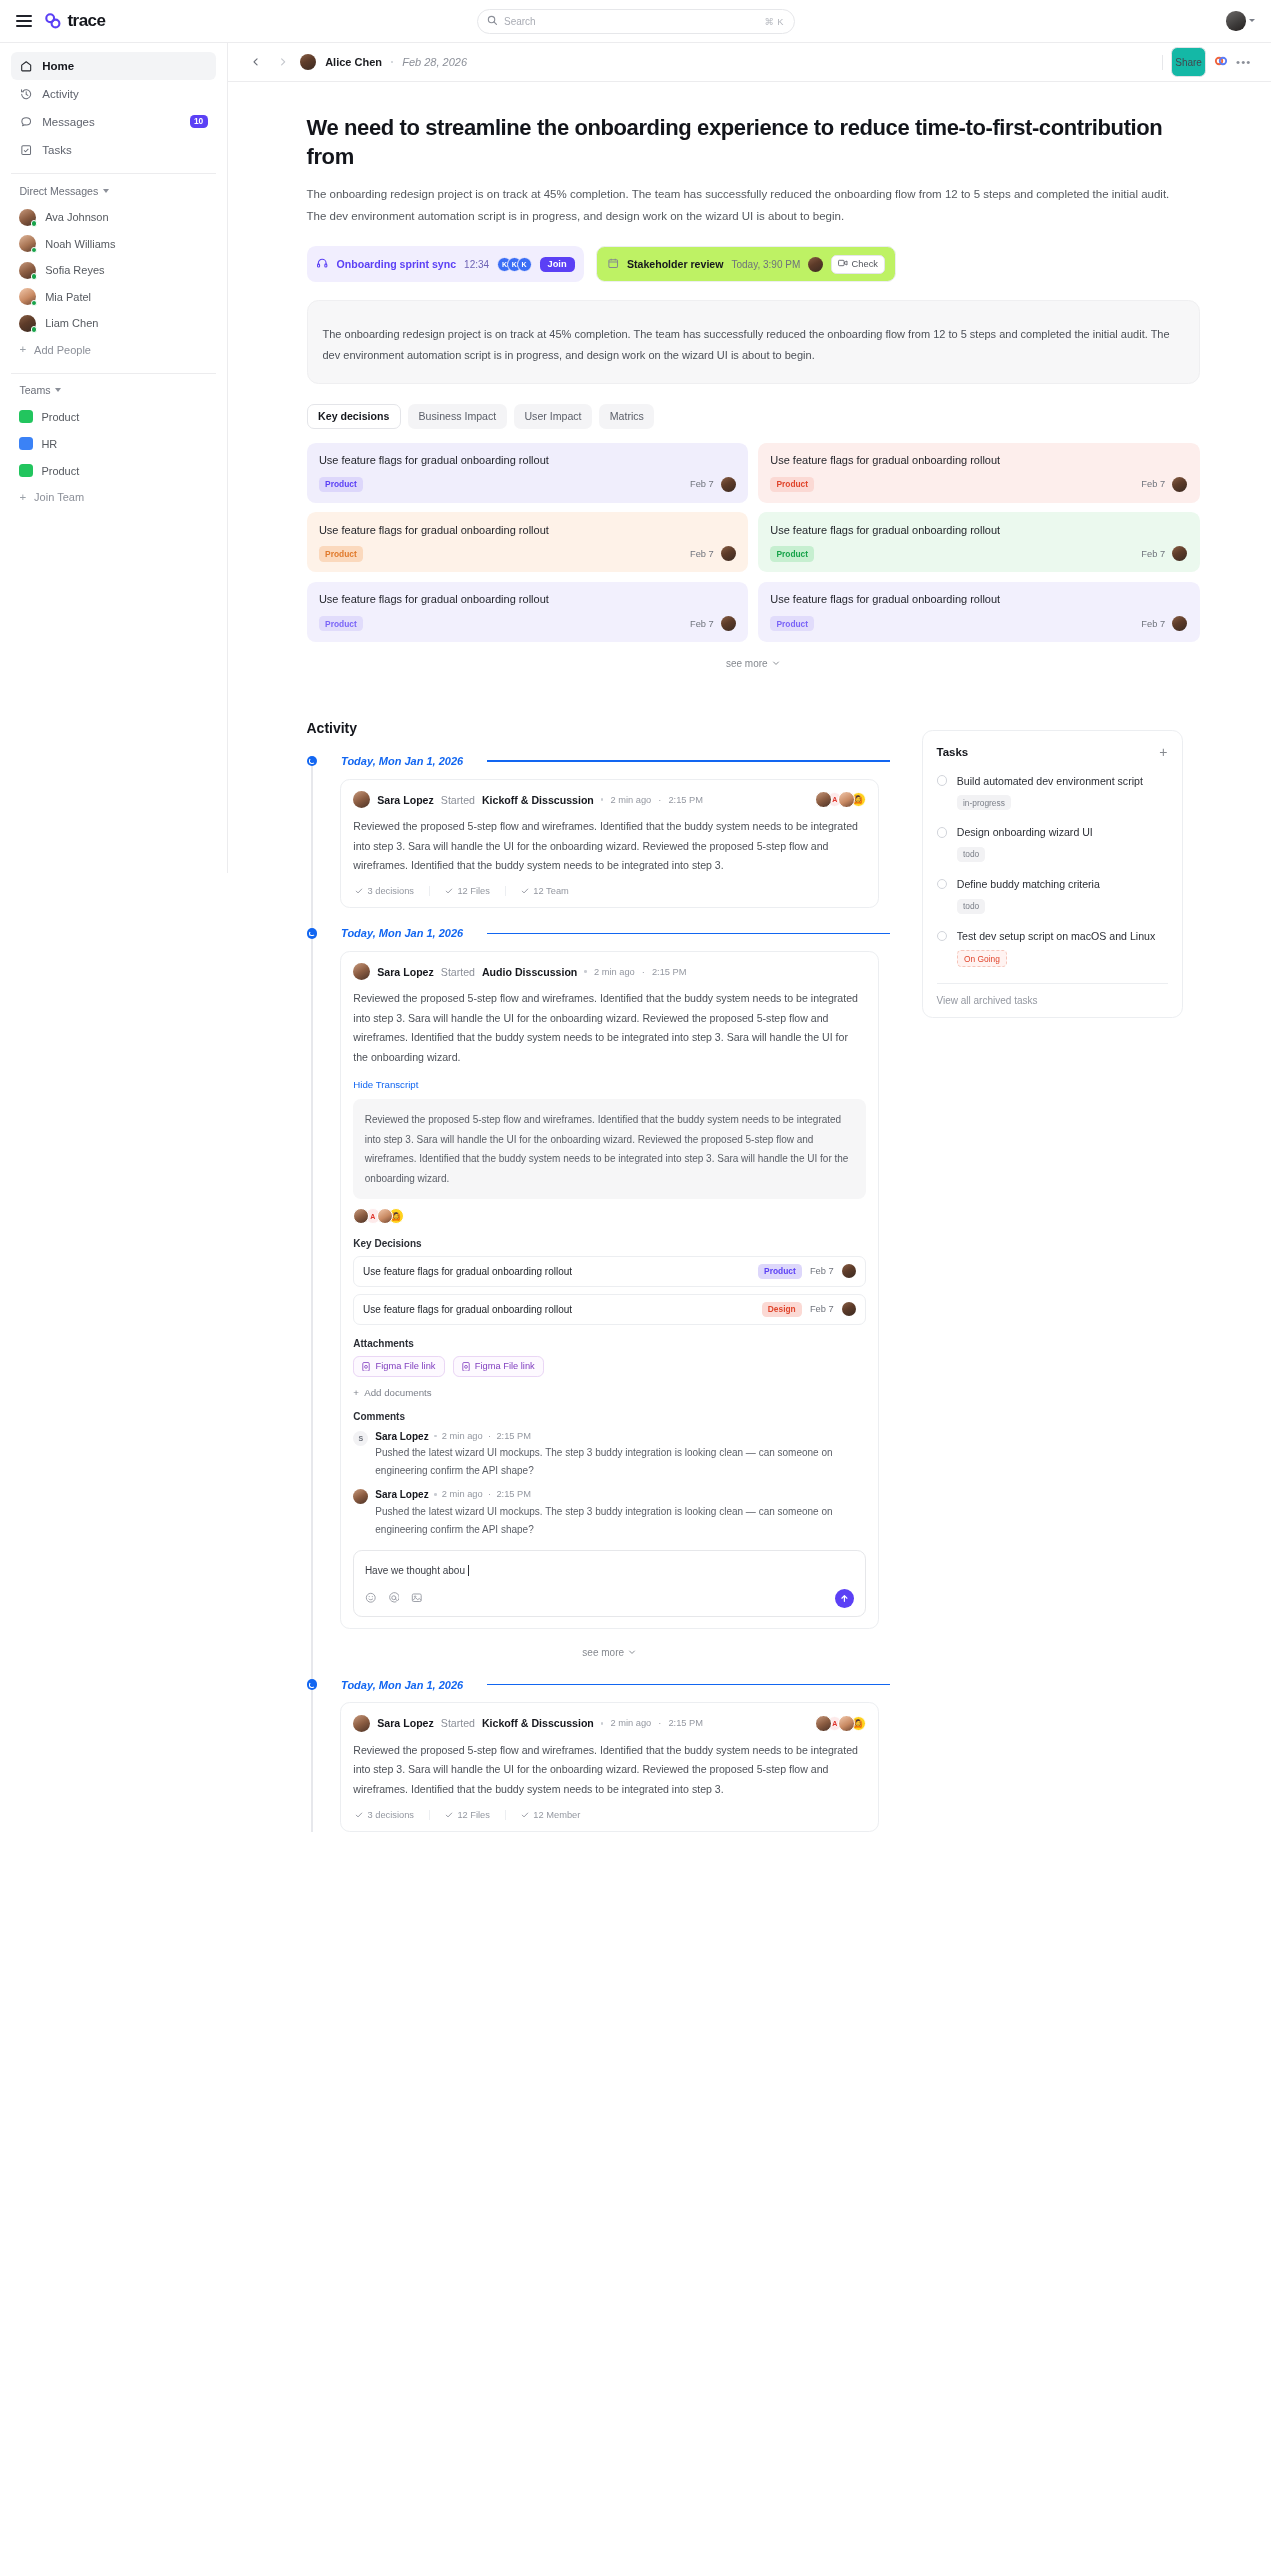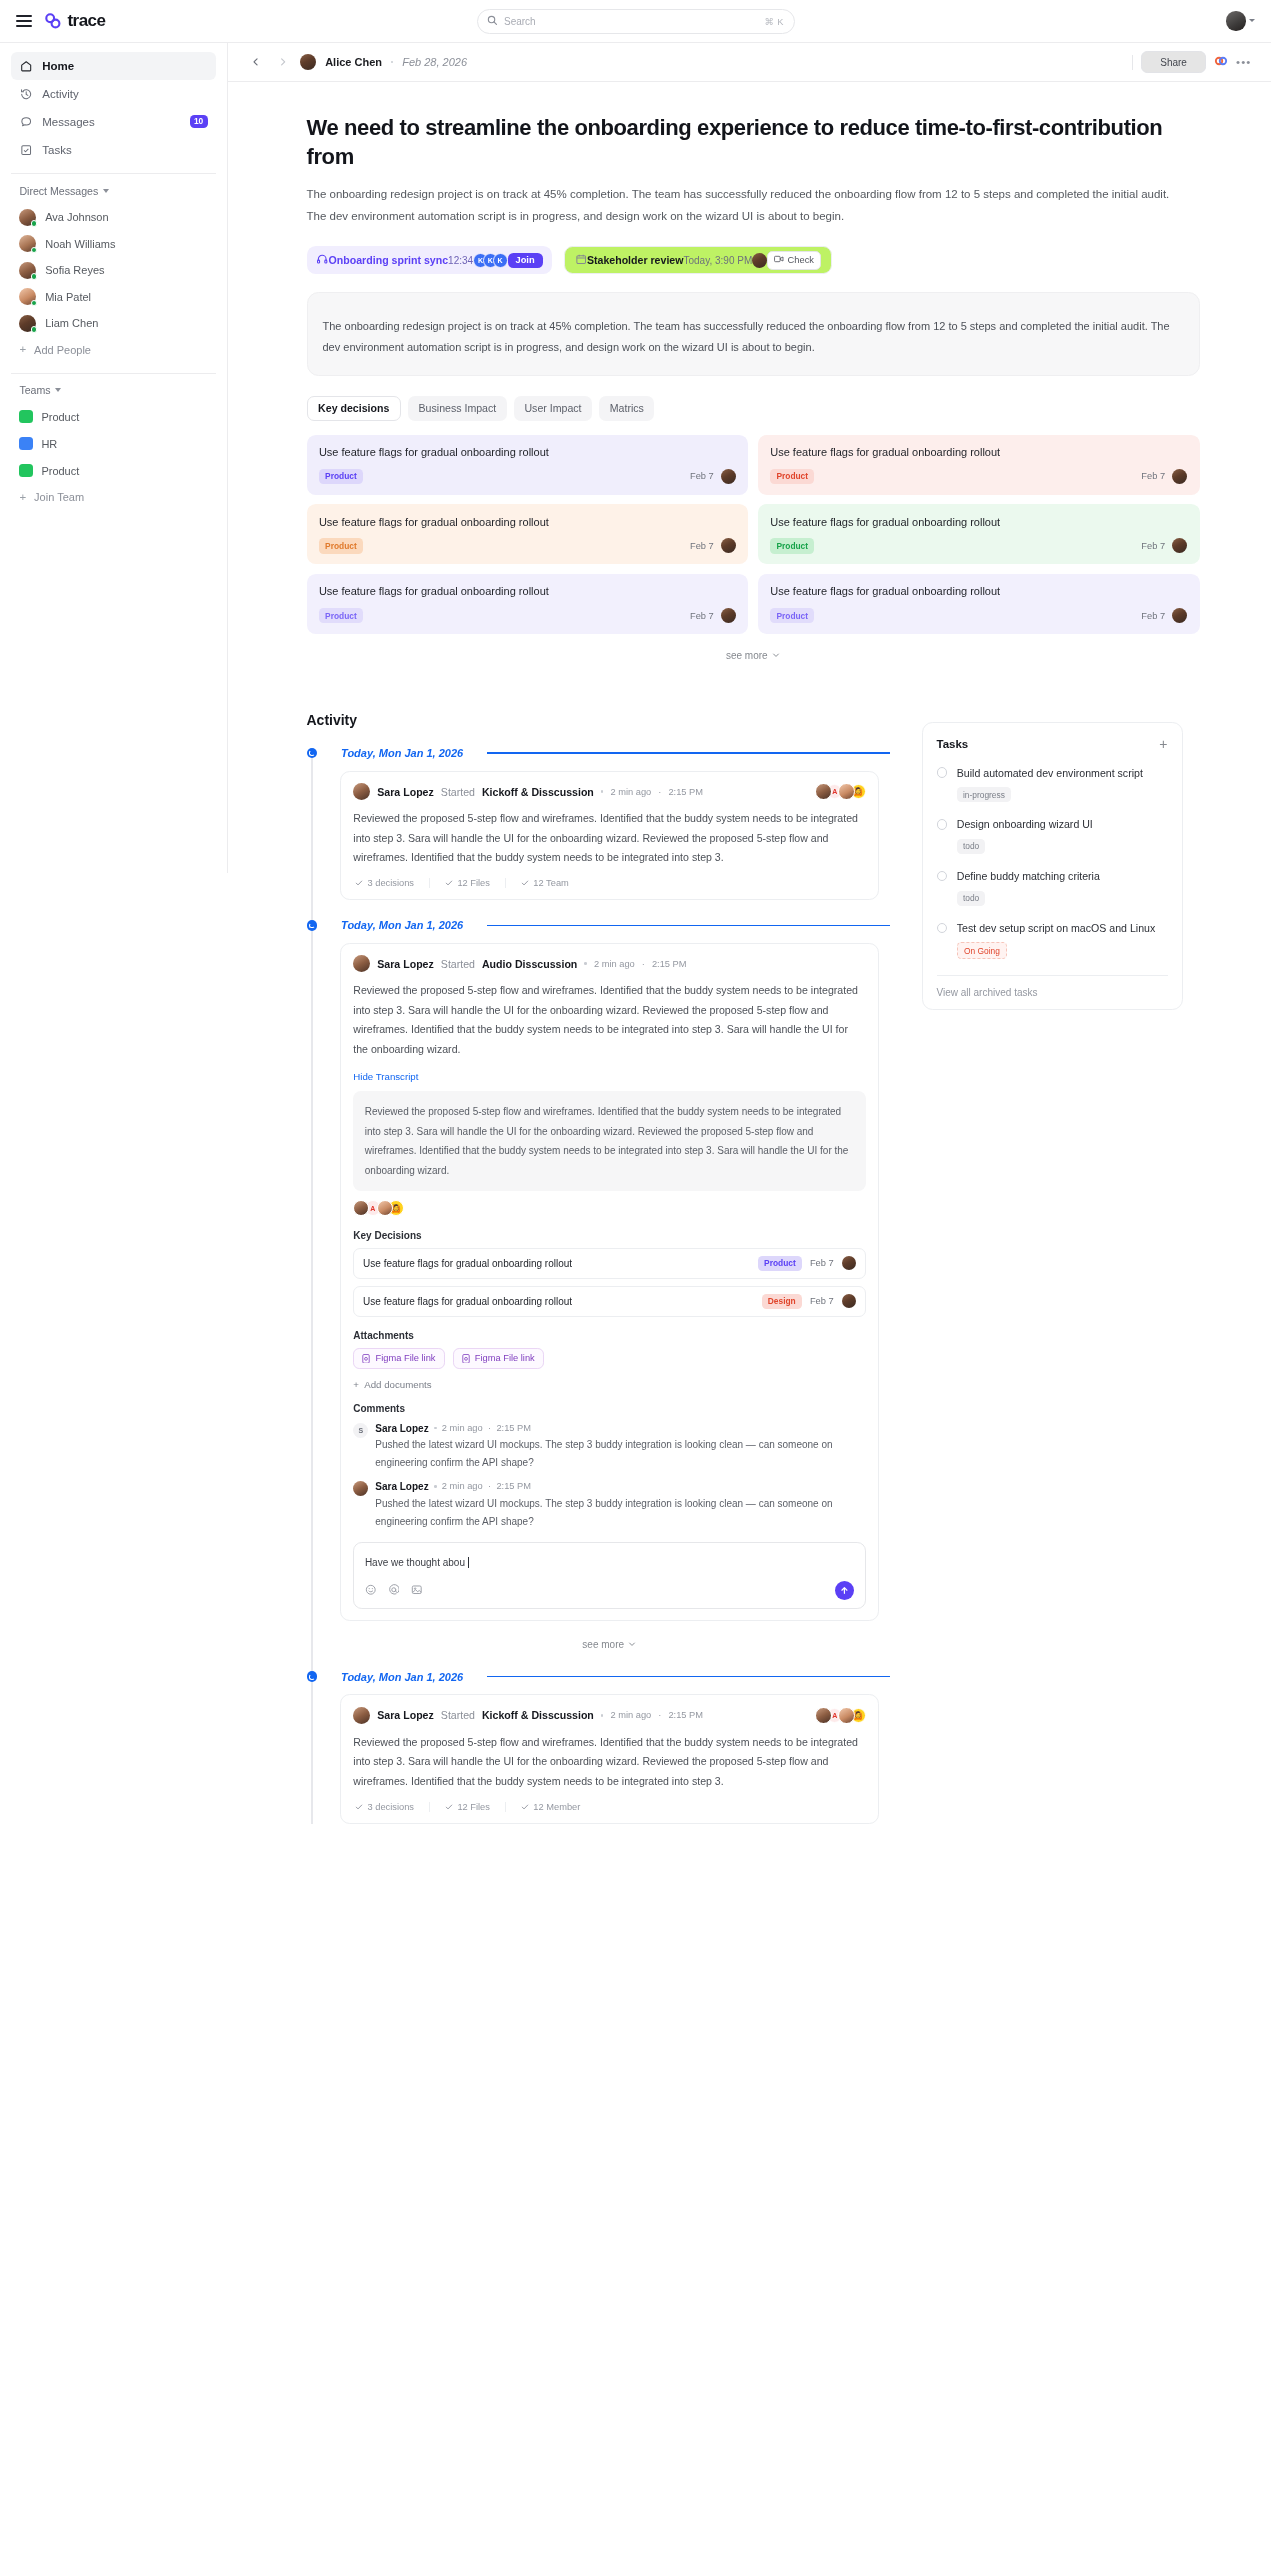--- a/index.html
+++ b/index.html
@@ -94,42 +94,42 @@
     padding: 0 19.4px; border-bottom: 0.9px solid #ececee;
   }
   .arrow-btn { width: 17.7px; height: 17.7px; display: flex; align-items: center; justify-content: center; cursor: pointer; color: #6a6e78; }
   .arrow-btn.dim { color: #c3c6cc; }
   .bc-name { font-size: 11px; font-weight: 600; color: #1b1c20; }
   .bc-dot { width: 2.6px; height: 2.6px; border-radius: 50%; background: #c9ccd2; }
   .bc-date { font-size: 11px; color: #8b8f98; font-style: italic; }
   .head-right { margin-left: auto; display: flex; align-items: center; gap: 8px; }
   .vline { width: 0.9px; height: 15px; background: #e6e7ea; }
   .share-btn {
-    border: 0.9px solid #e2e3e7; border-radius: 6.2px; height: 22px;
-    padding: 0 18px; font-size: 10px; color: #43464e;
-    display: flex; align-items: center; cursor: pointer; background: #e5e5e5;
+    border: 0.9px solid #e2e3e7; border-radius: 6.2px; height: 30px;
+    padding: 0 3px; font-size: 10px; color: #43464e;
+    display: flex; align-items: center; cursor: pointer; background: #14b8a6;
   }
   .dots { letter-spacing: 1.2px; color: #8b8f98; font-size: 11.5px; cursor: pointer; }
 
   
   .doc { padding: 32px 0 0 0; }
   .doc-inner { width: 900px; margin: 0 auto; padding-left: 7px; }
   .doc-title {
     font-size: 22px; font-weight: 700; line-height: 1.3;
     letter-spacing: -0.4px; color: #13151b; max-width: 883px;
   }
   .doc-desc {
     margin-top: 13.2px; font-size: 11.5px; line-height: 1.85; color: #55595f;
     max-width: 874px;
   }
 
   .pill-row { display: flex; gap: 11.5px; margin-top: 19.4px; }
   .pill {
-    display: flex; align-items: center; gap: 0;
-    border-radius: 8.8px; height: 28px; padding: 0 9.7px;
+    display: flex; align-items: center; gap: 8px;
+    border-radius: 8.8px; height: 36px; padding: 0 9.7px;
   }
   .pill.meeting { background: #f1eefe; }
   .pill.review { background: #bef264; border: 0.9px solid #eceef1; }
   .pill .ttl { font-size: 10.6px; font-weight: 600; }
   .pill.meeting .ttl { color: #5b40f5; }
   .pill.review .ttl { color: #15171d; }
   .pill .time { font-size: 10px; color: #6e727c; }
   .pill.meeting .time { color: #6e63b5; }
   .stack { display: flex; align-items: center; }
   .stack .bub {

